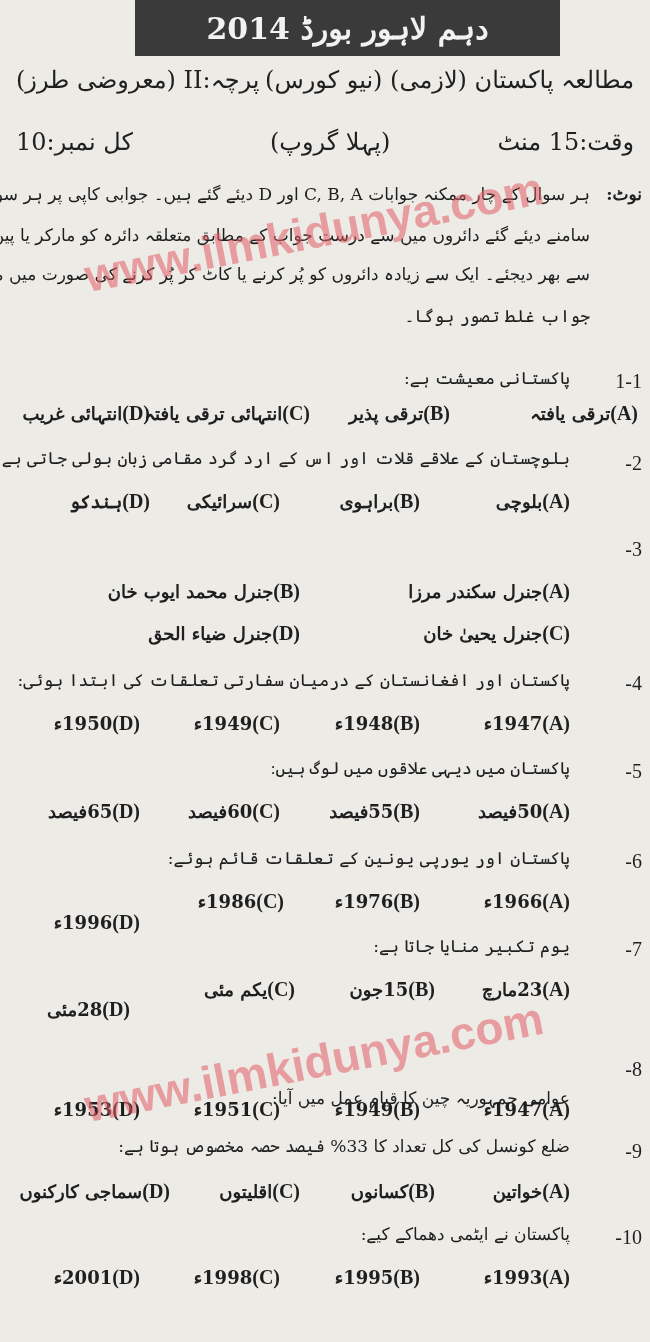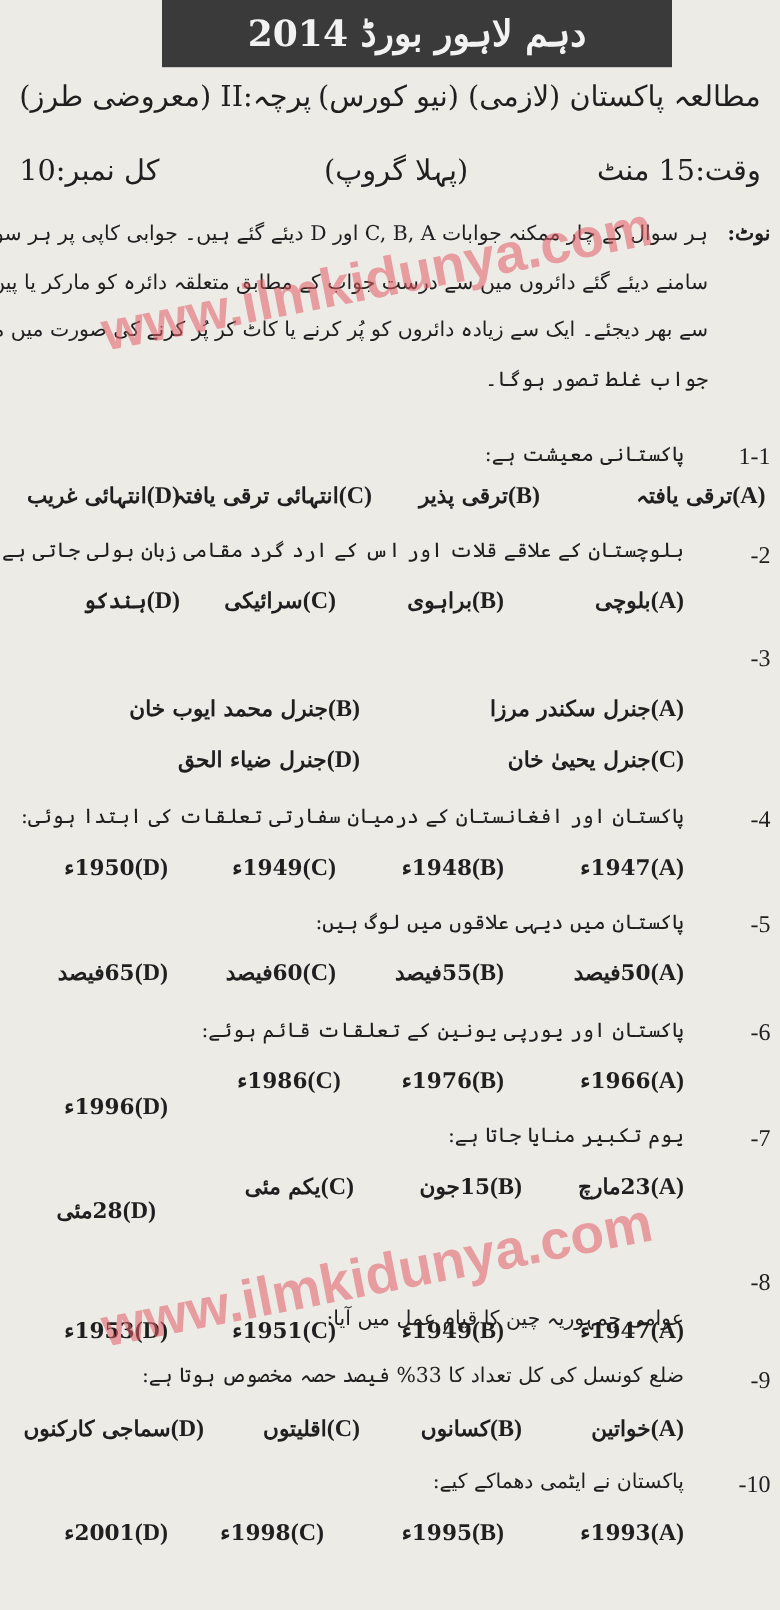--- a/index.html
+++ b/index.html
@@ -74,21 +74,21 @@
   <div class="abs rtl opt" style="right:350px; top:622px;"><span class="lbl">(D)</span><span>جنرل ضیاء الحق</span></div>
 
   <div class="abs num" style="right:8px; top:672px;">-4</div>
   <div class="abs rtl q" style="right:80px; top:670px;">پاکستان اور افغانستان کے درمیان سفارتی تعلقات کی ابتدا ہوئی:</div>
   <div class="abs rtl opt" style="right:80px; top:712px;"><span class="lbl">(A)</span><span>1947ء</span></div>
   <div class="abs rtl opt" style="right:230px; top:712px;"><span class="lbl">(B)</span><span>1948ء</span></div>
   <div class="abs rtl opt" style="right:370px; top:712px;"><span class="lbl">(C)</span><span>1949ء</span></div>
   <div class="abs rtl opt" style="right:510px; top:712px;"><span class="lbl">(D)</span><span>1950ء</span></div>
 
   <div class="abs num" style="right:8px; top:760px;">-5</div>
-  <div class="abs rtl q" style="right:80px; top:758px;">پاکستان میں دیہی علاقوں میں لوگ ہیں:</div>
+  <div class="abs rtl q" style="right:80px; top:758px;font-family:Liberation Serif, serif;">پاکستان میں دیہی علاقوں میں لوگ ہیں:</div>
   <div class="abs rtl opt" style="right:80px; top:800px;"><span class="lbl">(A)</span><span>50فیصد</span></div>
   <div class="abs rtl opt" style="right:230px; top:800px;"><span class="lbl">(B)</span><span>55فیصد</span></div>
   <div class="abs rtl opt" style="right:370px; top:800px;"><span class="lbl">(C)</span><span>60فیصد</span></div>
   <div class="abs rtl opt" style="right:510px; top:800px;"><span class="lbl">(D)</span><span>65فیصد</span></div>
 
   <div class="abs num" style="right:8px; top:850px;">-6</div>
   <div class="abs rtl q" style="right:80px; top:848px;">پاکستان اور یورپی یونین کے تعلقات قائم ہوئے:</div>
   <div class="abs rtl opt" style="right:80px; top:890px;"><span class="lbl">(A)</span><span>1966ء</span></div>
   <div class="abs rtl opt" style="right:230px; top:890px;"><span class="lbl">(B)</span><span>1976ء</span></div>
   <div class="abs rtl opt" style="right:366px; top:890px;"><span class="lbl">(C)</span><span>1986ء</span></div>
@@ -112,19 +112,19 @@
   <div class="abs rtl q" style="right:80px; top:1136px;">ضلع کونسل کی کل تعداد کا 33% فیصد حصہ مخصوص ہوتا ہے:</div>
   <div class="abs rtl opt" style="right:80px; top:1180px;"><span class="lbl">(A)</span><span>خواتین</span></div>
   <div class="abs rtl opt" style="right:215px; top:1180px;"><span class="lbl">(B)</span><span>کسانوں</span></div>
   <div class="abs rtl opt" style="right:350px; top:1180px;"><span class="lbl">(C)</span><span>اقلیتوں</span></div>
   <div class="abs rtl opt" style="right:480px; top:1180px;"><span class="lbl">(D)</span><span>سماجی کارکنوں</span></div>
 
   <div class="abs num" style="right:8px; top:1226px;">-10</div>
   <div class="abs rtl q" style="right:80px; top:1224px;">پاکستان نے ایٹمی دھماکے کیے:</div>
   <div class="abs rtl opt" style="right:80px; top:1266px;"><span class="lbl">(A)</span><span>1993ء</span></div>
   <div class="abs rtl opt" style="right:230px; top:1266px;"><span class="lbl">(B)</span><span>1995ء</span></div>
-  <div class="abs rtl opt" style="right:380px; top:1266px;margin-left:36px;"><span class="lbl">(C)</span><span>1998ء</span></div>
+  <div class="abs rtl opt" style="right:370px; top:1266px;margin-left:36px;"><span class="lbl">(C)</span><span>1998ء</span></div>
   <div class="abs rtl opt" style="right:510px; top:1266px;"><span class="lbl">(D)</span><span>2001ء</span></div>
 
   <div class="watermark" style="left:80px; top:250px; font-size:46px; transform: rotate(-11deg);">www.ilmkidunya.com</div>
   <div class="watermark" style="left:80px; top:1080px; font-size:46px; transform: rotate(-11deg);">www.ilmkidunya.com</div>
 
 </div>
 
 </body></html>

